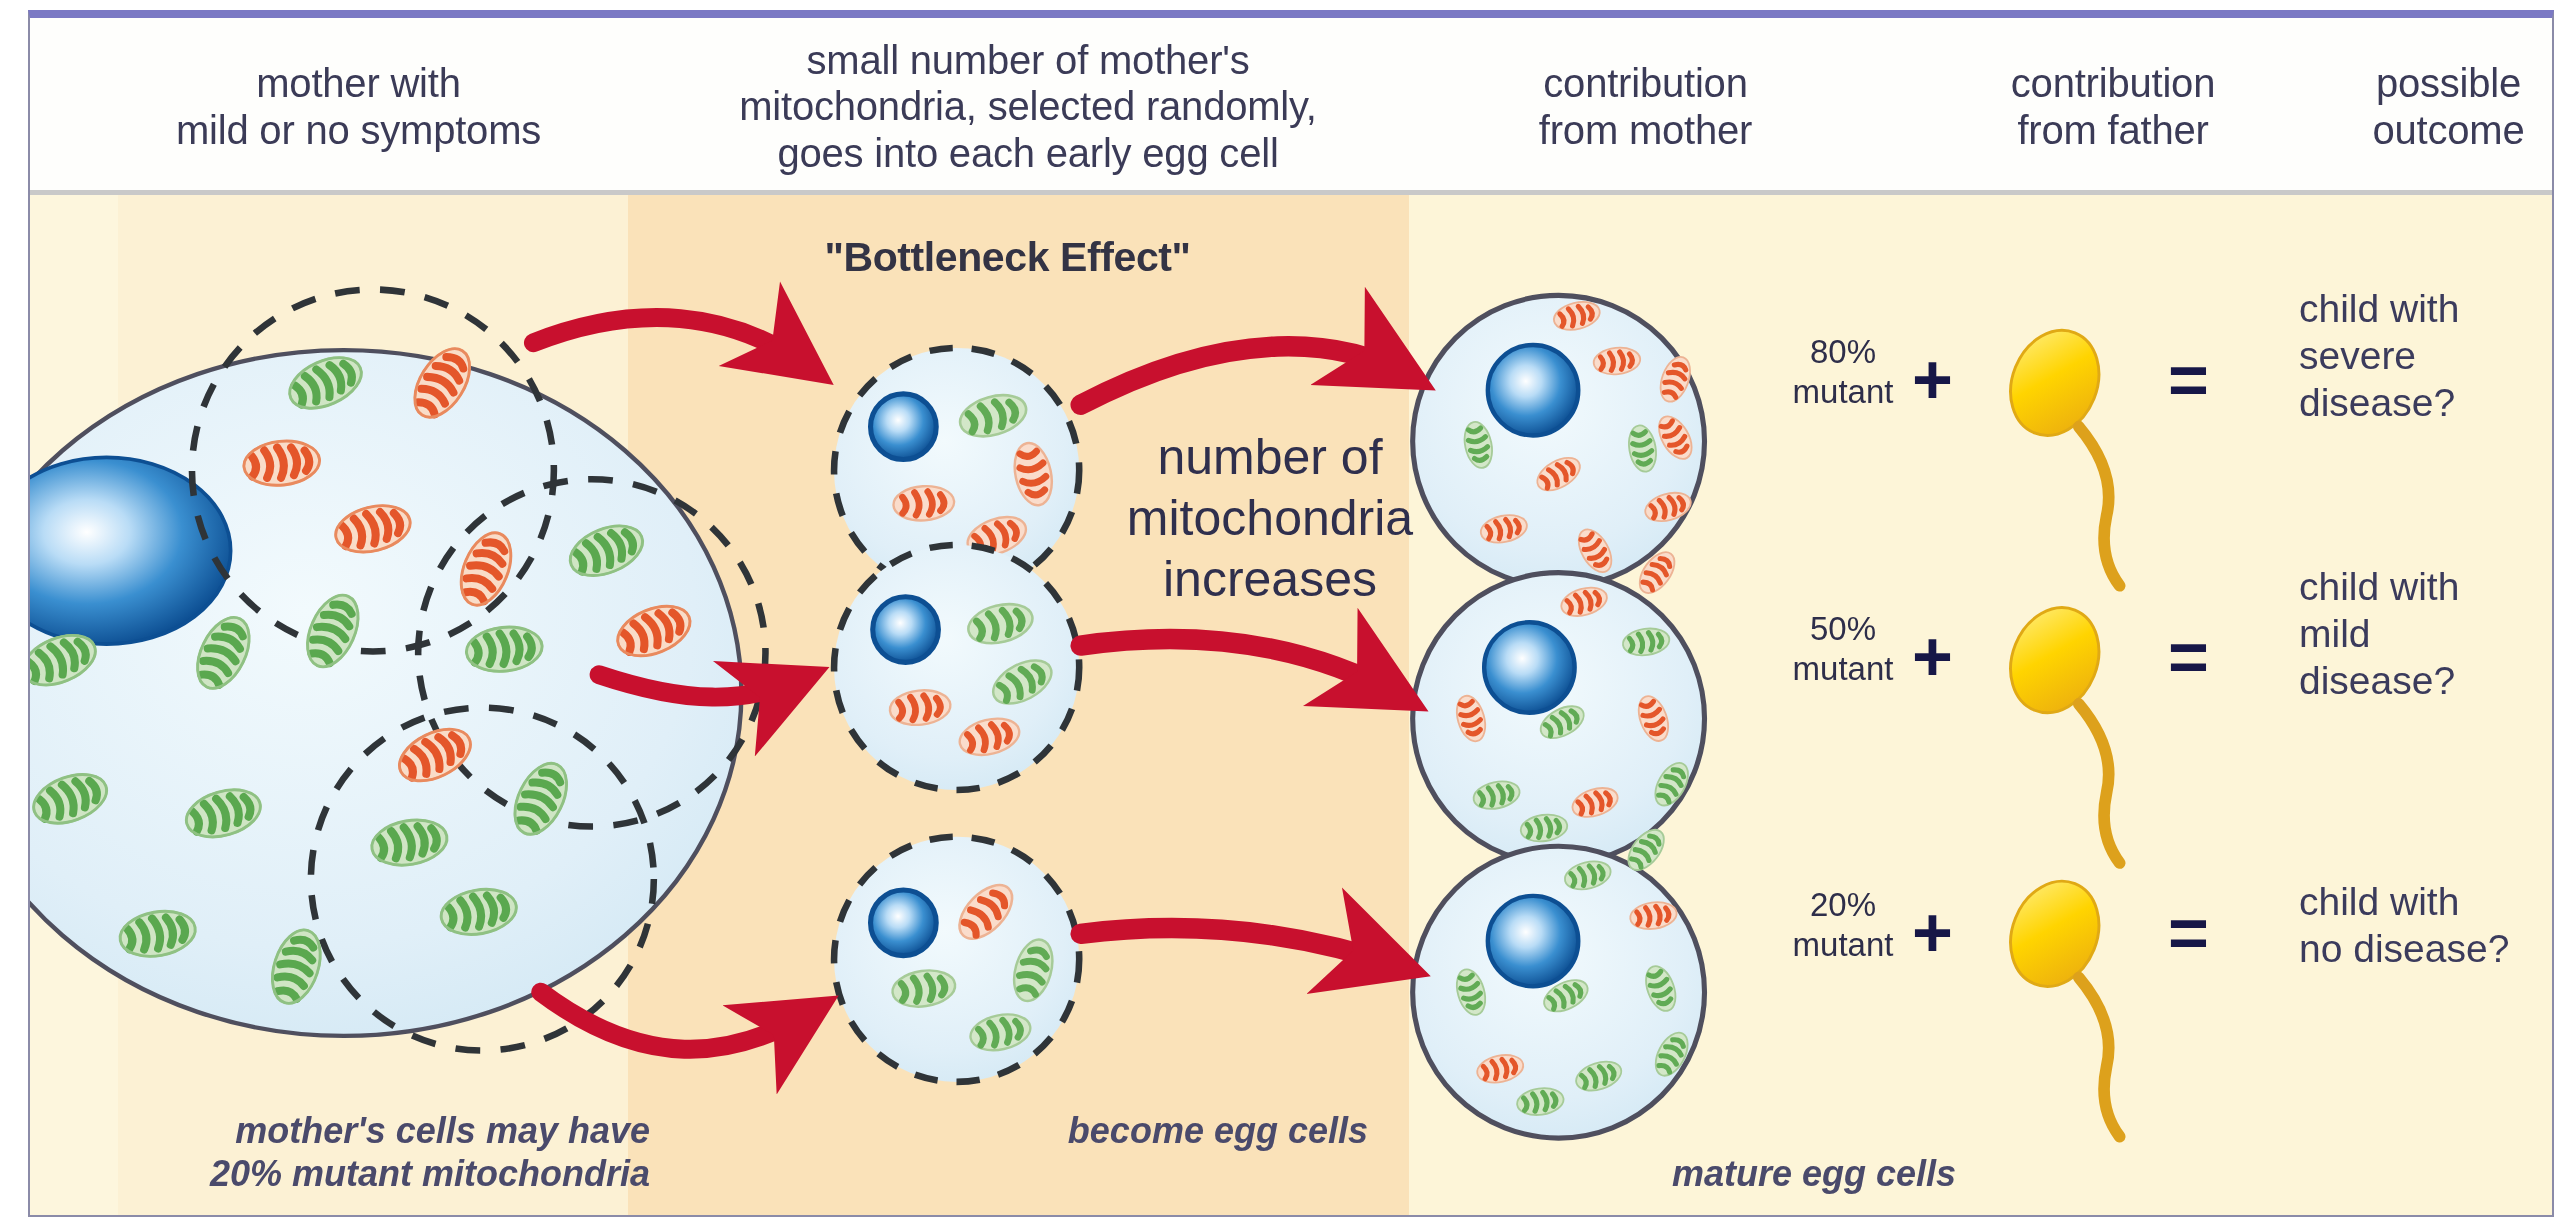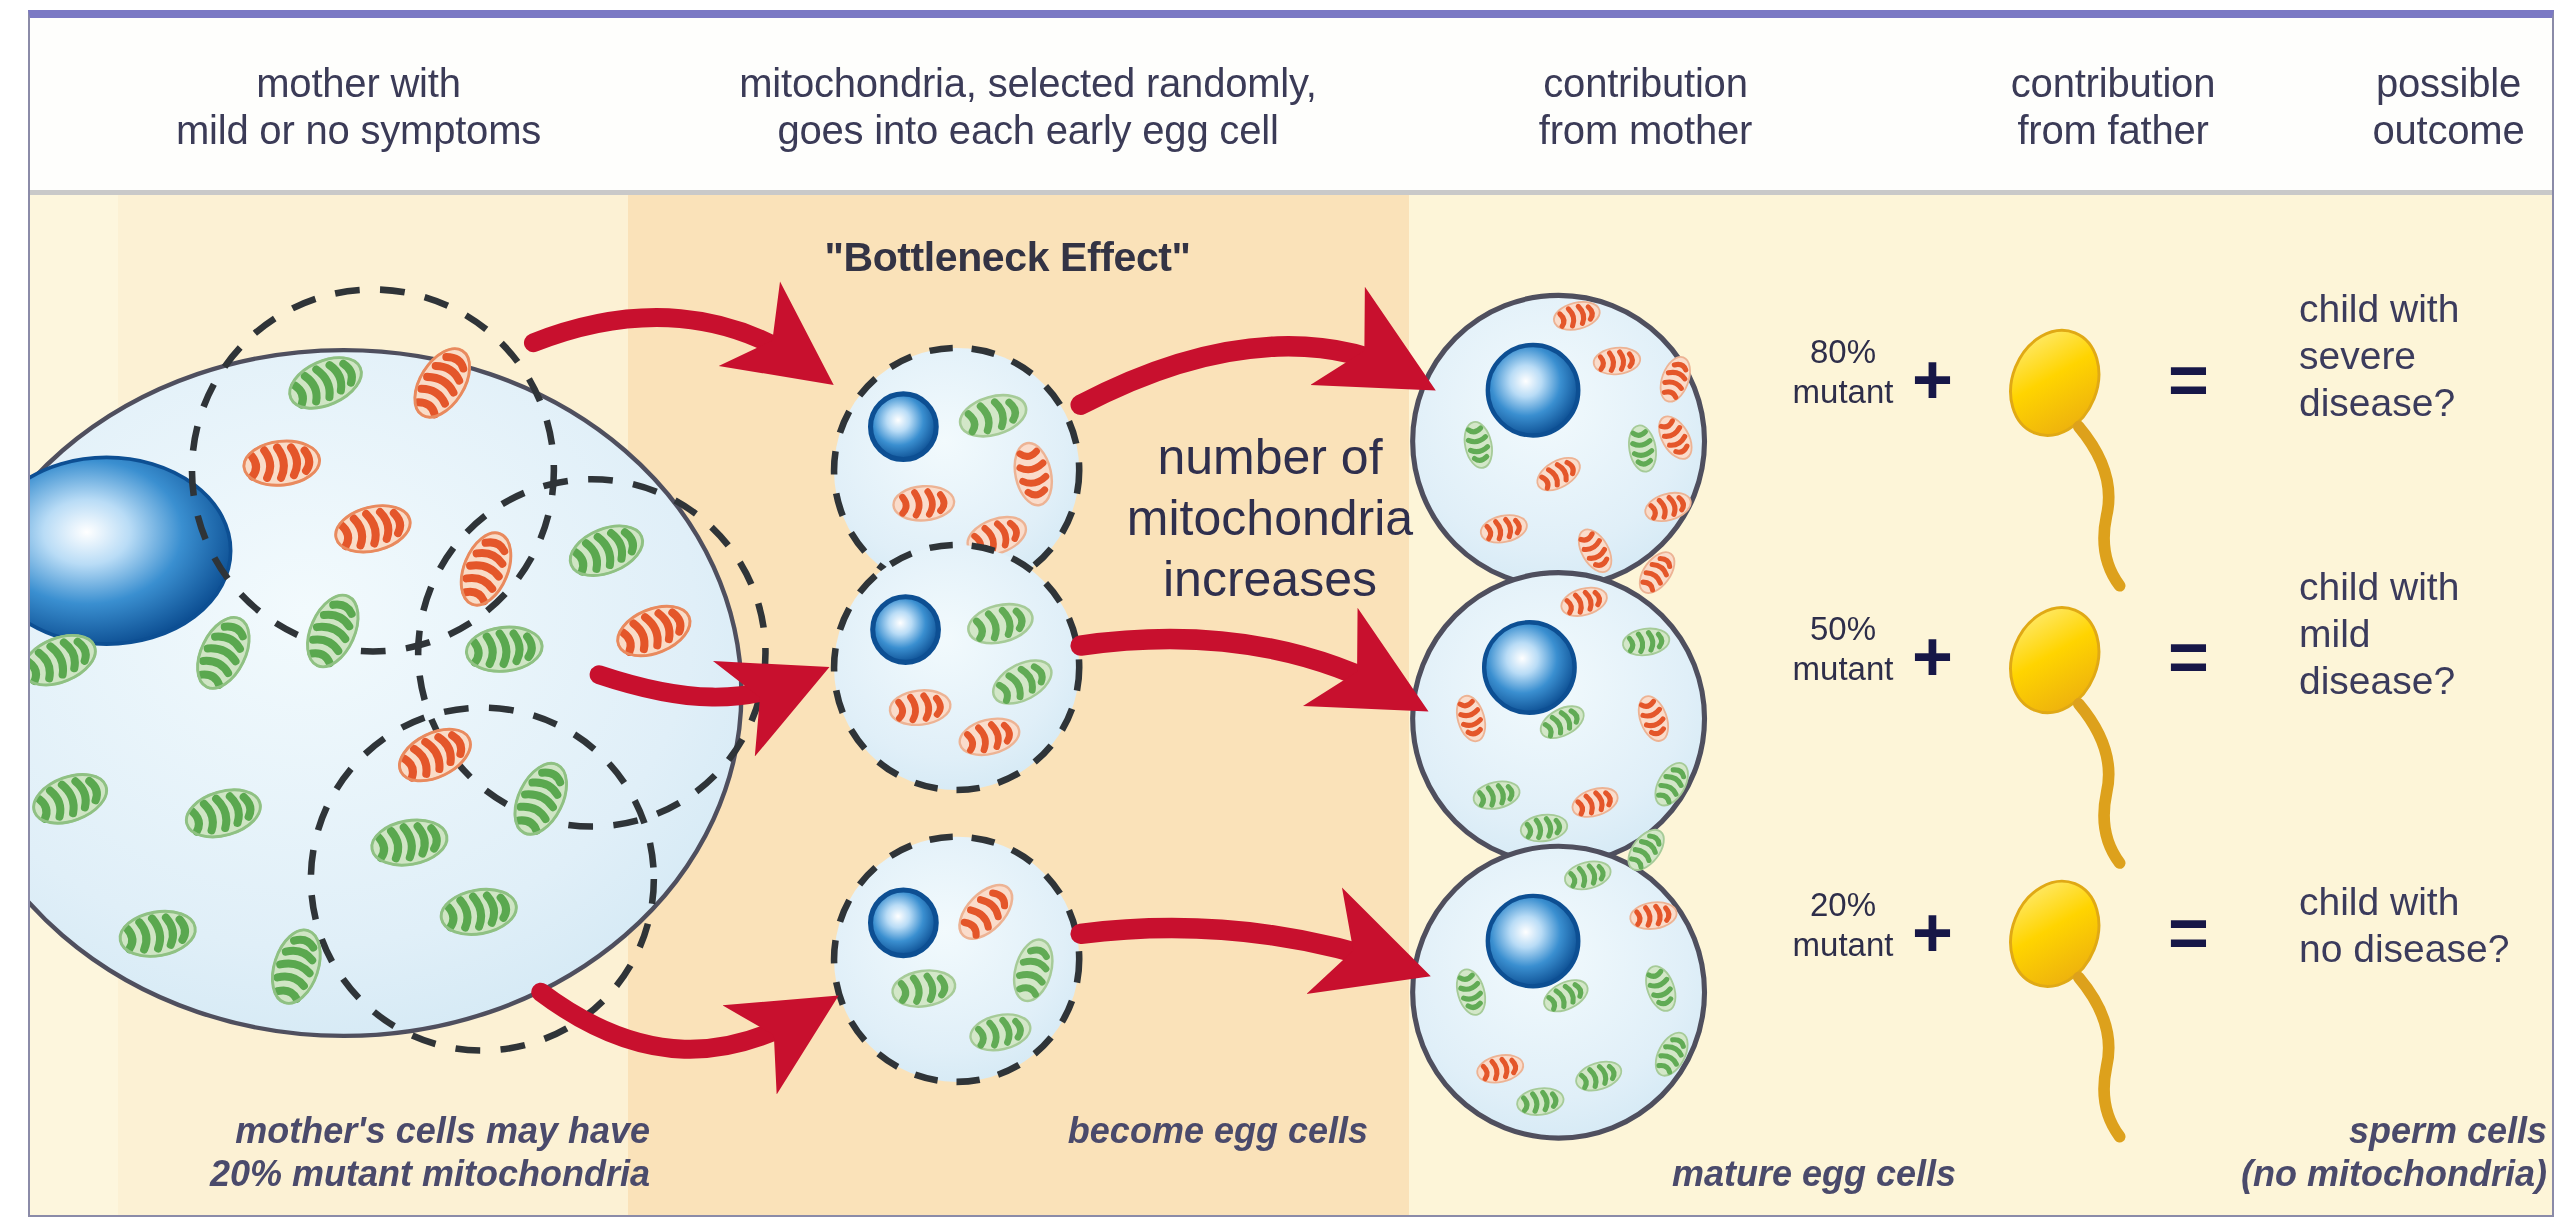--- a/index.html
+++ b/index.html
@@ -310,20 +310,21 @@
 
       <path d="M1440,1255 C1640,1230 1790,1270 1880,1300" fill="none" stroke="#c8102e" stroke-width="28" stroke-linecap="round" marker-end="url(#ah)"></path>
     </svg>
 
     <div class="header">
       <div class="hcol" id="hc0">
         <span>mother with</span>
         <span>mild or no symptoms</span>
       </div>
       <div class="hcol" id="hc1">
+        <span>small number of mother's</span>
         <span>mitochondria, selected randomly,</span>
         <span>goes into each early egg cell</span>
       </div>
       <div class="hcol" id="hc2">
         <span>contribution</span>
         <span>from mother</span>
       </div>
       <div class="hcol" id="hc3">
         <span>contribution</span>
         <span>from father</span>
@@ -380,20 +381,16 @@
     <div class="caption" id="cap0">
       <span>mother's cells may have</span>
       <span>20% mutant mitochondria</span>
     </div>
     <div class="caption" id="cap1">
       <span>become egg cells</span>
     </div>
     <div class="caption" id="cap2">
       <span>mature egg cells</span>
     </div>
-    <div class="caption" id="cap3">
-      <span>sperm cells</span>
-      <span>(no mitochondria)</span>
-    </div>
 
   </div>
 </div>
 
 
 </body></html>

